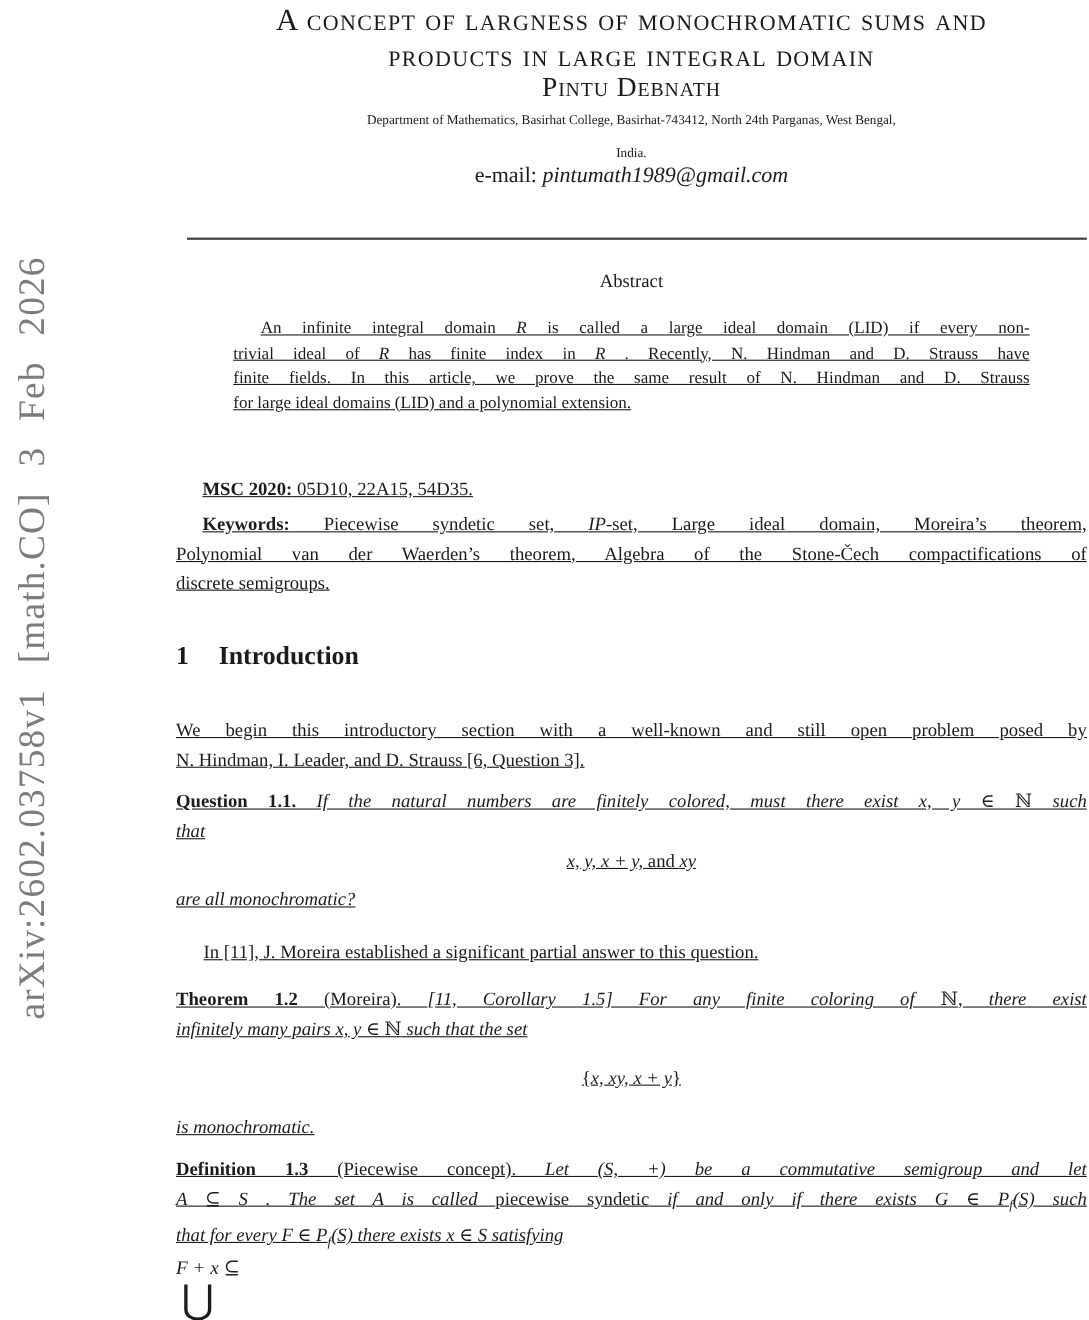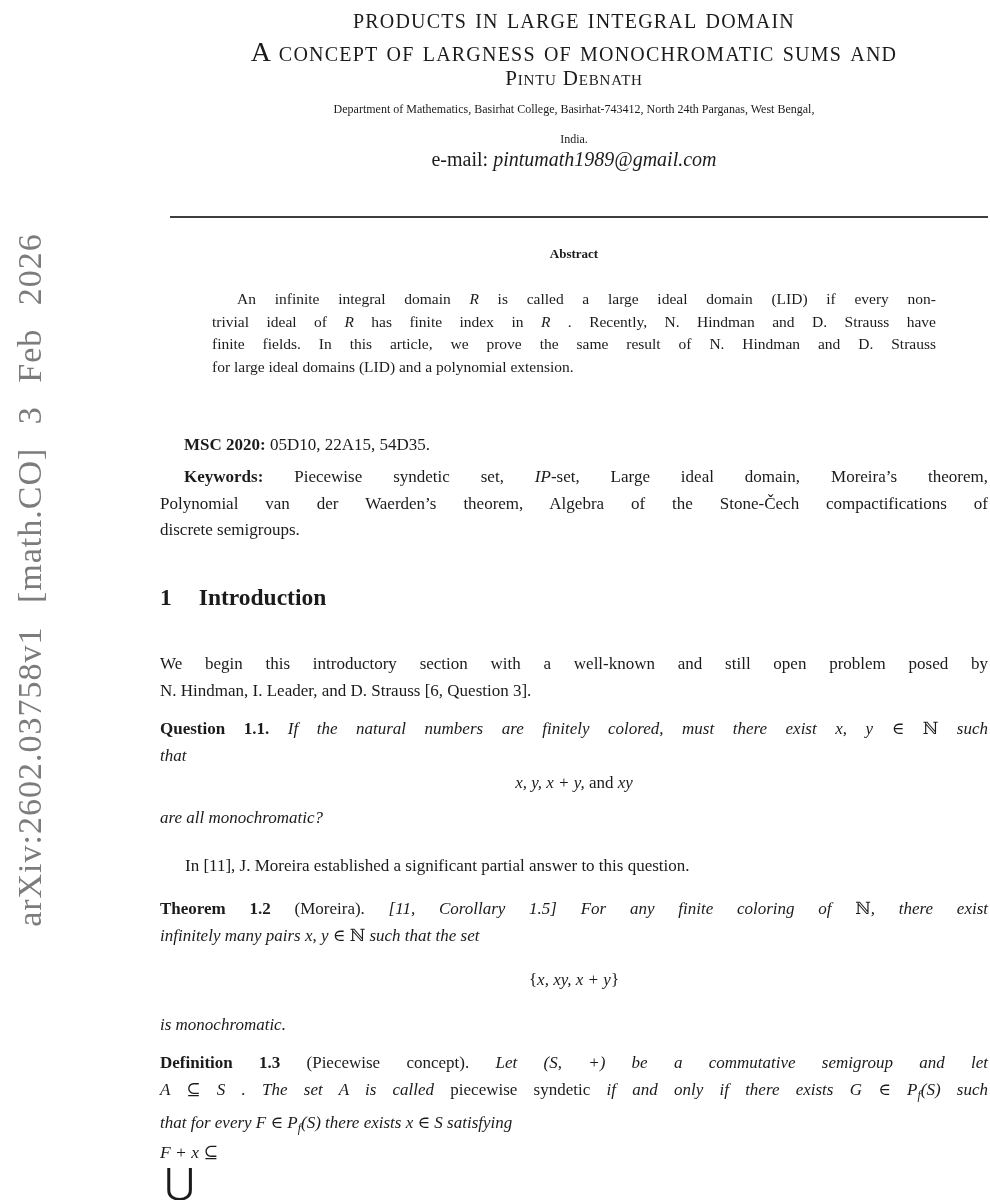--- a/index.html
+++ b/index.html
@@ -30,29 +30,29 @@
   
   .title {
     top: 2px; text-align: center;
     font-variant: small-caps;
     font-size: 28px; line-height: 33px;
     letter-spacing: 1.2px;
   }
   .author {
     top: 66px; text-align: center;
     font-variant: small-caps;
-    font-size: 21px; letter-spacing: 0.8px;
+    font-size: 25px; letter-spacing: 0.8px;
   }
   .affil { top: 94px; text-align: center; font-size: 12px; line-height: 30px; }
   .email { top: 148px; text-align: center; font-size: 20px; }
 
   .rule { top: 216px; left: 170px; width: 818px; height: 2px; background: #3e3e3e; }
 
   
-  .abs-head { top: 246px; text-align: center; font-weight: bold; font-size: 13px; }
+  .abs-head { top: 246px; text-align: center; font-weight: normal; font-size: 17px; }
   .abs-body { left: 212px; width: 724px; top: 288px; font-size: 15.5px; line-height: 22.6px; }
   .abs-body .ind { text-indent: 25px; }
 
   
   .bodytxt { font-size: 17px; line-height: 27px; }
   .msc { top: 431px; }
   .kw  { top: 464px; line-height: 26.5px; }
   .kw .ind, .msc .ind { text-indent: 24px; }
 
   .sec { top: 584px; font-weight: bold; font-size: 23.5px; }
@@ -63,21 +63,21 @@
   .q-eq    { top: 769px; }
   .q-foot  { top: 804px; }
   .p-more  { top: 852px; }
   .p-more .ind { text-indent: 25px; }
   .t-lines { top: 895px; }
   .t-eq    { top: 966px; }
   .t-foot  { top: 1011px; }
   .d-lines { top: 1049px; }
 
   
-  .ln { min-height: 1em; }
+  .ln { min-height: 1em; text-decoration: underline; }
   .ln.just { text-align: justify; text-align-last: justify; }
   .ln.ctr  { text-align: center; }
 
   
   .i  { font-style: italic; }
   .b  { font-weight: bold; }
   .bb { font-style: normal; }
   .sub { font-size: 70%; vertical-align: sub; font-style: italic; }
 
   
@@ -95,22 +95,22 @@
   .cupsub { font-size: 12.5px; line-height: 13px; margin-top: -1px; }
 </style>
 </head>
 <body>
 
 <div class="page">
 
   <div class="watermark">arXiv:2602.03758v1 [math.CO] 3 Feb 2026</div>
 
   <div class="abs col title">
+    <div>A concept of largness of monochromatic sums and</div>
     <div>products in large integral domain</div>
-    <div>A concept of largness of monochromatic sums and</div>
   </div>
 
   <div class="abs col author">Pintu Debnath</div>
 
   <div class="abs col affil">
     <div>Department of Mathematics, Basirhat College, Basirhat-743412, North 24th Parganas, West Bengal,</div>
     <div>India.</div>
   </div>
 
   <div class="abs col email">

